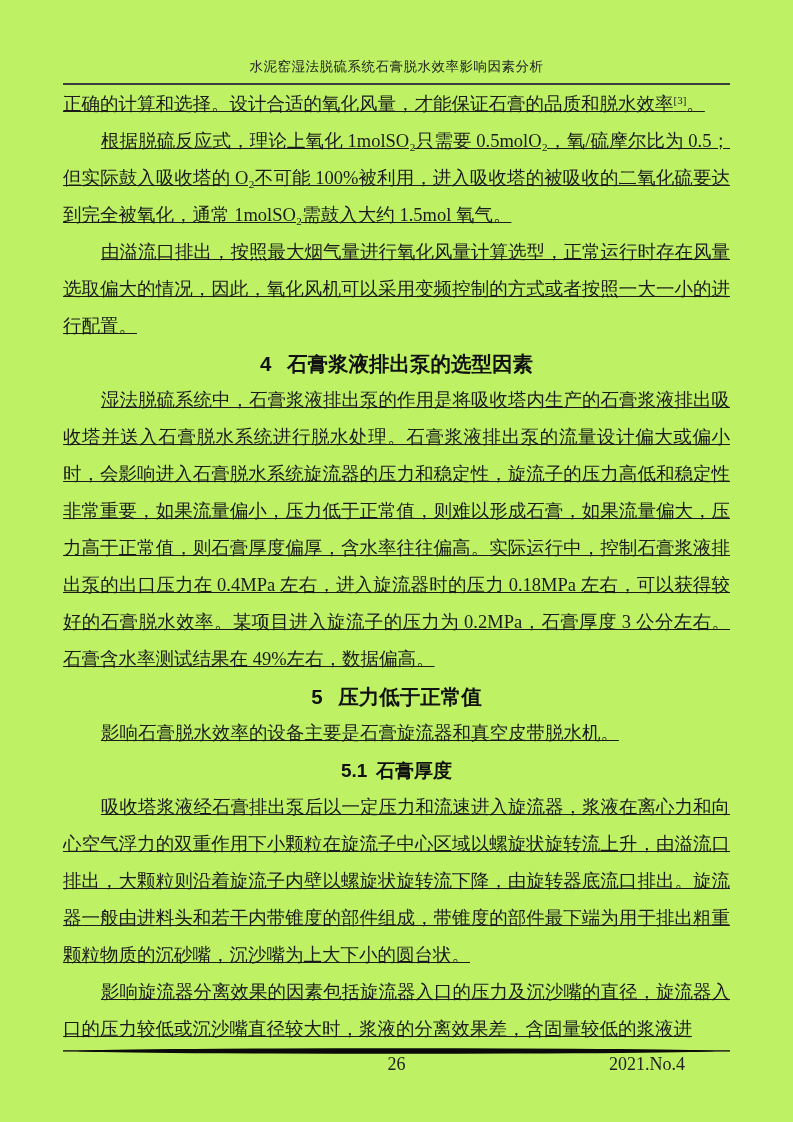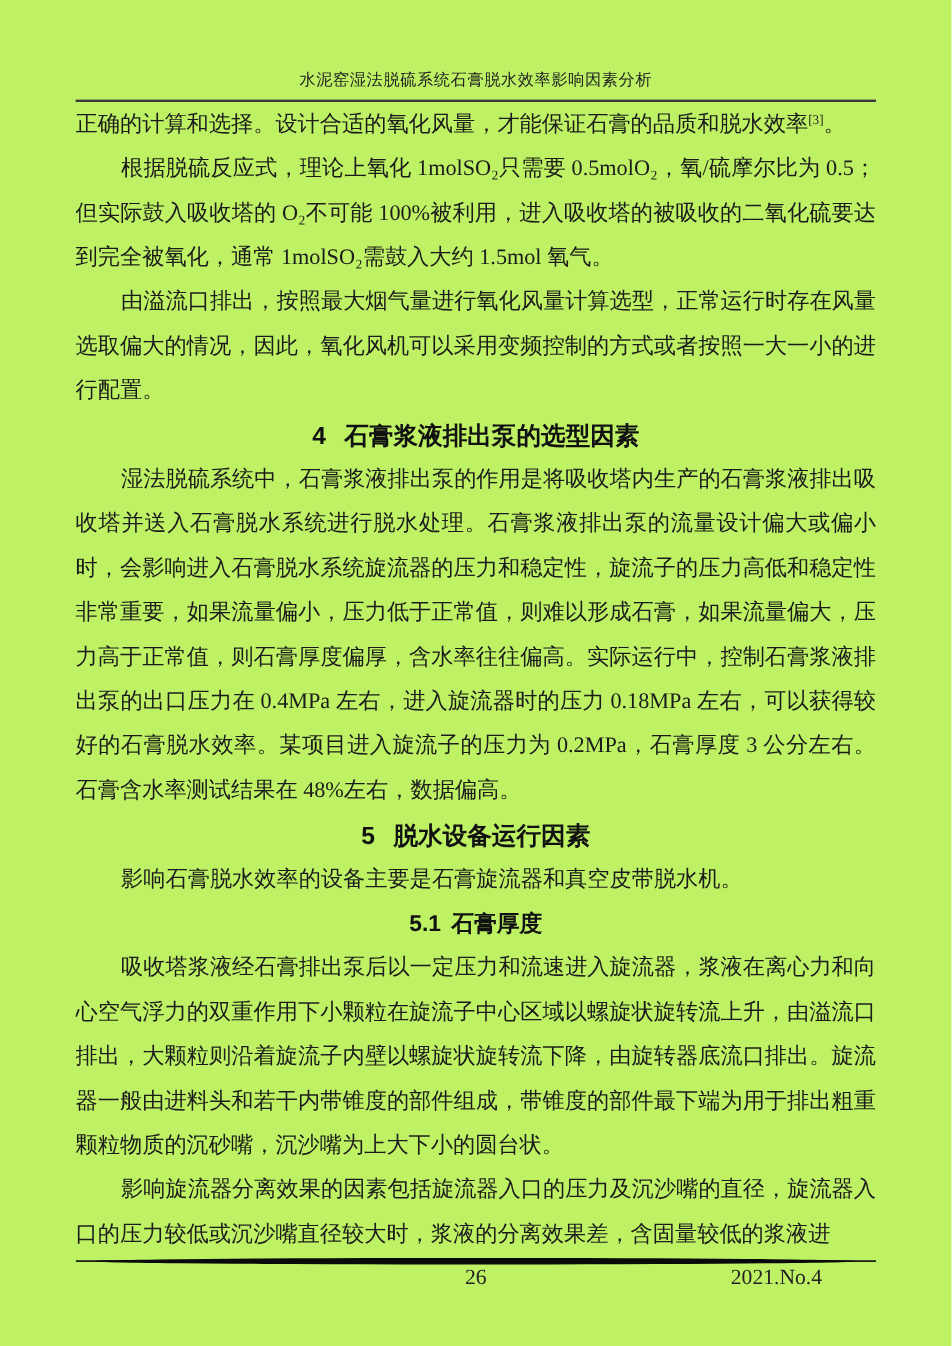--- a/index.html
+++ b/index.html
@@ -44,20 +44,21 @@
     left: 63px;
     width: 667px;
     height: 958px;
     overflow: hidden;
     font-size: 18.5px;
     line-height: 37px;
     text-align: justify;
   }
   .body-text p {
     margin: 0;
+    text-decoration: underline;
   }
   p.indent {
     text-indent: 2.05em;
   }
   sup.ref {
     font-size: 11px;
     line-height: 0;
     vertical-align: 6px;
     letter-spacing: 0;
   }
@@ -128,23 +129,23 @@
   <div class="body-text">
 
     <p><span>正确的计算和选择。设计合适的氧化风量，才能保证石膏的品质和脱水效率</span><sup class="ref">[3]</sup><span>。</span></p>
 
     <p class="indent">根据脱硫反应式，理论上氧化 1molSO₂只需要 0.5molO₂，氧/硫摩尔比为 0.5；但实际鼓入吸收塔的 O₂不可能 100%被利用，进入吸收塔的被吸收的二氧化硫要达到完全被氧化，通常 1molSO₂需鼓入大约 1.5mol 氧气。</p>
 
     <p class="indent">由溢流口排出，按照最大烟气量进行氧化风量计算选型，正常运行时存在风量选取偏大的情况，因此，氧化风机可以采用变频控制的方式或者按照一大一小的进行配置。</p>
 
     <h2 class="sec"><span class="sec-num">4</span><span>石膏浆液排出泵的选型因素</span></h2>
 
-    <p class="indent">湿法脱硫系统中，石膏浆液排出泵的作用是将吸收塔内生产的石膏浆液排出吸收塔并送入石膏脱水系统进行脱水处理。石膏浆液排出泵的流量设计偏大或偏小时，会影响进入石膏脱水系统旋流器的压力和稳定性，旋流子的压力高低和稳定性非常重要，如果流量偏小，压力低于正常值，则难以形成石膏，如果流量偏大，压力高于正常值，则石膏厚度偏厚，含水率往往偏高。实际运行中，控制石膏浆液排出泵的出口压力在 0.4MPa 左右，进入旋流器时的压力 0.18MPa 左右，可以获得较好的石膏脱水效率。某项目进入旋流子的压力为 0.2MPa，石膏厚度 3 公分左右。石膏含水率测试结果在 48%左右，数据偏高。</p>
+    <p class="indent">湿法脱硫系统中，石膏浆液排出泵的作用是将吸收塔内生产的石膏浆液排出吸收塔并送入石膏脱水系统进行脱水处理。石膏浆液排出泵的流量设计偏大或偏小时，会影响进入石膏脱水系统旋流器的压力和稳定性，旋流子的压力高低和稳定性非常重要，如果流量偏小，压力低于正常值，则难以形成石膏，如果流量偏大，压力高于正常值，则石膏厚度偏厚，含水率往往偏高。实际运行中，控制石膏浆液排出泵的出口压力在 0.4MPa 左右，进入旋流器时的压力 0.18MPa 左右，可以获得较好的石膏脱水效率。某项目进入旋流子的压力为 0.2MPa，石膏厚度 3 公分左右。石膏含水率测试结果在 49%左右，数据偏高。</p>
 
-    <h2 class="sec"><span class="sec-num">5</span><span>脱水设备运行因素</span></h2>
+    <h2 class="sec"><span class="sec-num">5</span><span>压力低于正常值</span></h2>
 
     <p class="indent">影响石膏脱水效率的设备主要是石膏旋流器和真空皮带脱水机。</p>
 
     <h3 class="subsec"><span class="subsec-num">5.1</span><span>石膏厚度</span></h3>
 
     <p class="indent">吸收塔浆液经石膏排出泵后以一定压力和流速进入旋流器，浆液在离心力和向心空气浮力的双重作用下小颗粒在旋流子中心区域以螺旋状旋转流上升，由溢流口排出，大颗粒则沿着旋流子内壁以螺旋状旋转流下降，由旋转器底流口排出。旋流器一般由进料头和若干内带锥度的部件组成，带锥度的部件最下端为用于排出粗重颗粒物质的沉砂嘴，沉沙嘴为上大下小的圆台状。</p>
 
     <p class="indent">影响旋流器分离效果的因素包括旋流器入口的压力及沉沙嘴的直径，旋流器入口的压力较低或沉沙嘴直径较大时，浆液的分离效果差，含固量较低的浆液进</p>
 
   </div>

